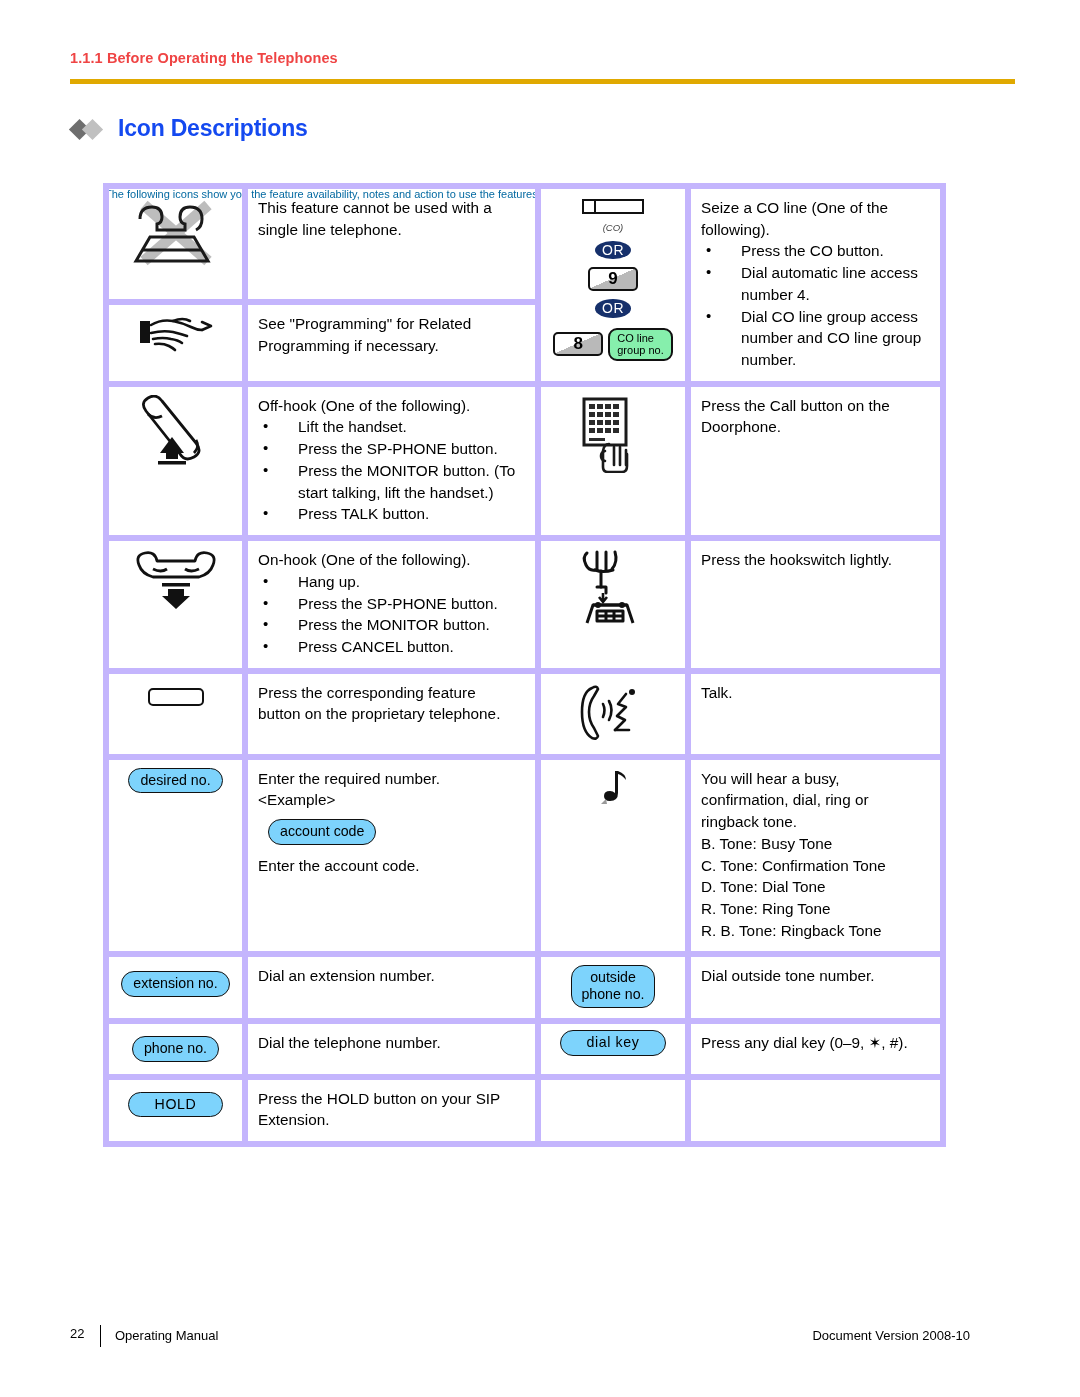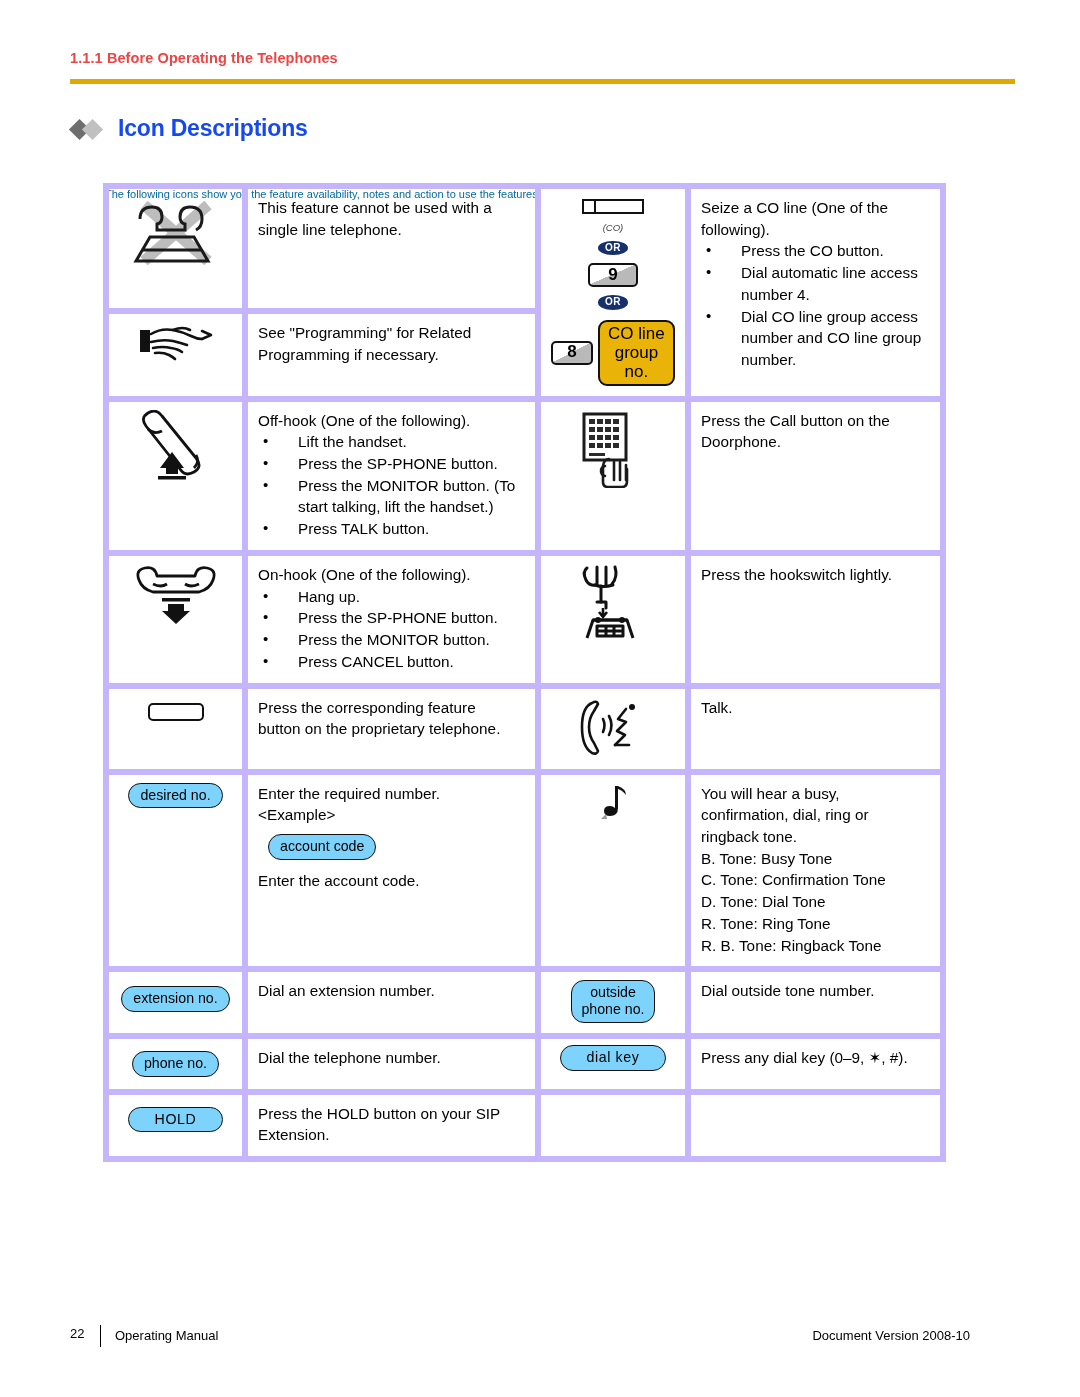--- a/index.html
+++ b/index.html
@@ -175,22 +175,22 @@
     font-size: 9.5px;
     font-style: italic;
     color: #444;
     line-height: 1;
     margin-top: 1px;
   }
   .or-badge {
     display: inline-block;
     background: #16306b;
     color: #fff;
-    font-size: 10px;
-    font-weight: bold;
+    font-size: 14px;
+    font-weight: normal;
     border-radius: 50%/50%;
     padding: 2px 7px 2.5px 7px;
     line-height: 1;
     letter-spacing: 0.5px;
   }
   .dialkey {
     width: 50px;
     height: 24px;
     border: 2.4px solid #111;
     border-radius: 5px;
@@ -205,24 +205,24 @@
   .co-row {
     display: flex;
     align-items: center;
     gap: 5px;
     margin-top: 2px;
   }
   .co-grp {
     border: 2px solid #111;
     border-radius: 9px;
     padding: 2px 7px 3px 7px;
-    font-size: 17px;
+    font-size: 11px;
     line-height: 1.12;
-    text-align: center;
-    background: #eab308;
+    text-align: left;
+    background: #86efac;
   }
 
   
   .footer {
     position: absolute;
     left: 70px;
     top: 1326px;
     width: 945px;
     height: 24px;
     font-size: 13px;

